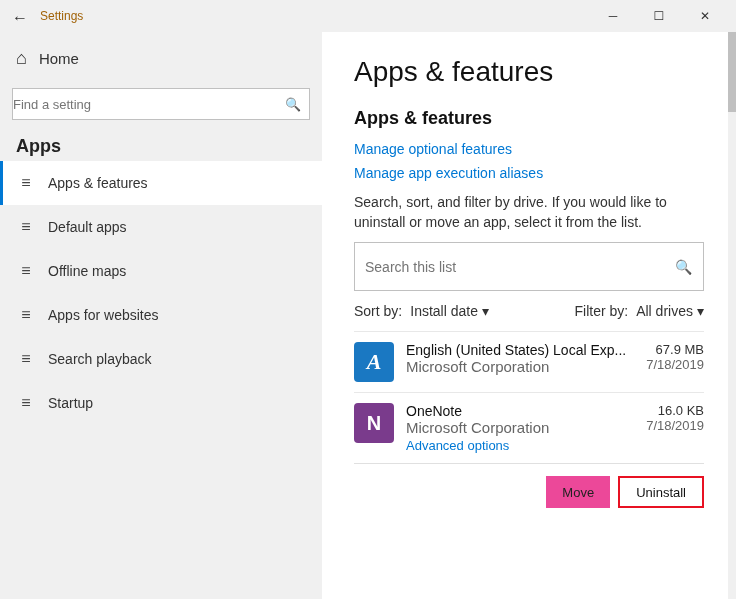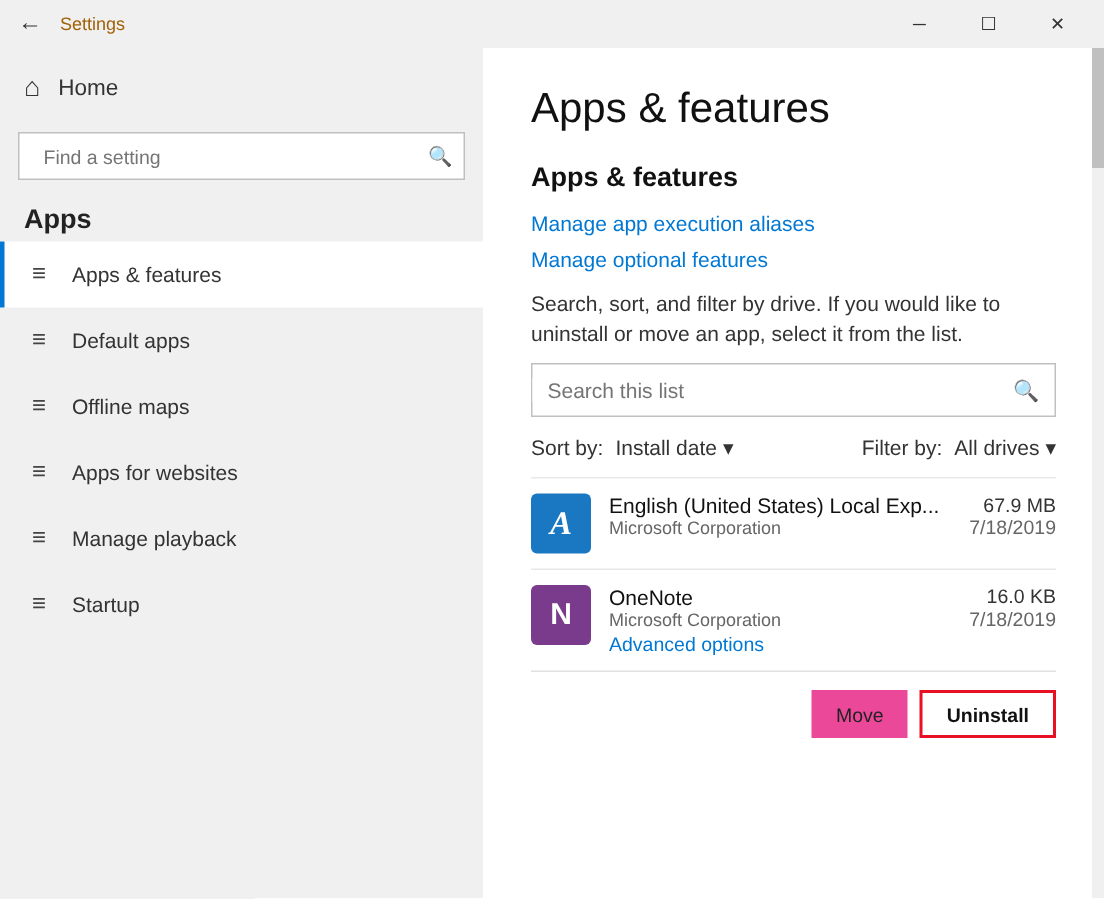--- a/index.html
+++ b/index.html
@@ -81,21 +81,21 @@
       font-size: 15px;
       color: #333;
     }
     .sidebar-search {
       margin: 4px 12px 8px;
       position: relative;
     }
     .sidebar-search input {
       width: 100%;
       height: 32px;
-      padding: 0 32px 0 16px;
+      padding: 0 32px 0 0;
       border: 1px solid #c0c0c0;
       background: #fff;
       font-size: 13px;
       outline: none;
     }
     .sidebar-search-icon {
       position: absolute;
       right: 8px;
       top: 50%;
       transform: translateY(-50%);
@@ -162,21 +162,21 @@
     .description {
       font-size: 14px;
       color: #333;
       margin: 12px 0 10px;
       line-height: 1.4;
     }
     .search-box {
       display: flex;
       align-items: center;
       border: 1px solid #c0c0c0;
-      height: 36px;
+      height: 49px;
       margin-bottom: 12px;
       background: #fff;
     }
     .search-box input {
       flex: 1;
       border: none;
       outline: none;
       padding: 0 10px;
       font-size: 14px;
       color: #999;
@@ -225,21 +225,21 @@
     .app-icon.purple { background: #7a3b8c; }
     .app-info {
       flex: 1;
     }
     .app-name {
       font-size: 14px;
       color: #111;
       font-weight: 400;
     }
     .app-publisher {
-      font-size: 12px;
+      font-size: 15px;
       color: #666;
     }
     .app-advanced {
       color: #0078d4;
       font-size: 13px;
       cursor: pointer;
       display: block;
       margin-top: 2px;
     }
     .app-meta {
@@ -266,21 +266,21 @@
       outline: none;
     }
     .btn-secondary {
       background: #ec4899;
       color: #222;
     }
     .btn-primary {
       background: #fff;
       color: #111;
       border: 2px solid #e81123;
-      font-weight: 700;
+      font-weight: 400;
     }
   </style>
 </head>
 <body>
 
 <div class="title-bar">
   <div class="title-bar-back">
     <span>←</span>
   </div>
   <span class="title-bar-title">Settings</span>
@@ -321,35 +321,35 @@
     <div class="sidebar-item">
       <span class="sidebar-item-icon">≡</span>
       <span class="sidebar-item-label">Offline maps</span>
     </div>
     <div class="sidebar-item">
       <span class="sidebar-item-icon">≡</span>
       <span class="sidebar-item-label">Apps for websites</span>
     </div>
     <div class="sidebar-item">
       <span class="sidebar-item-icon">≡</span>
-      <span class="sidebar-item-label">Manage playback</span>
+      <span class="sidebar-item-label">Search playback</span>
     </div>
     <div class="sidebar-item">
       <span class="sidebar-item-icon">≡</span>
       <span class="sidebar-item-label">Startup</span>
     </div>
   </div>
 
   <div class="panel" style="position:relative;">
     <div class="page-header">Apps &amp; features</div>
 
     <div class="section-title">Apps &amp; features</div>
 
+    <a class="link-text">Manage optional features</a>
     <a class="link-text">Manage app execution aliases</a>
-    <a class="link-text">Manage optional features</a>
 
     <p class="description">Search, sort, and filter by drive. If you would like to uninstall or move an app, select it from the list.</p>
 
     <div class="search-box">
       <input type="text" style="color: rgb(153, 153, 153); font-style: normal;" placeholder="Search this list">
       <span class="search-box-icon">🔍</span>
     </div>
 
     <div class="sort-filter-row">
       <span class="label">Sort by:</span>

